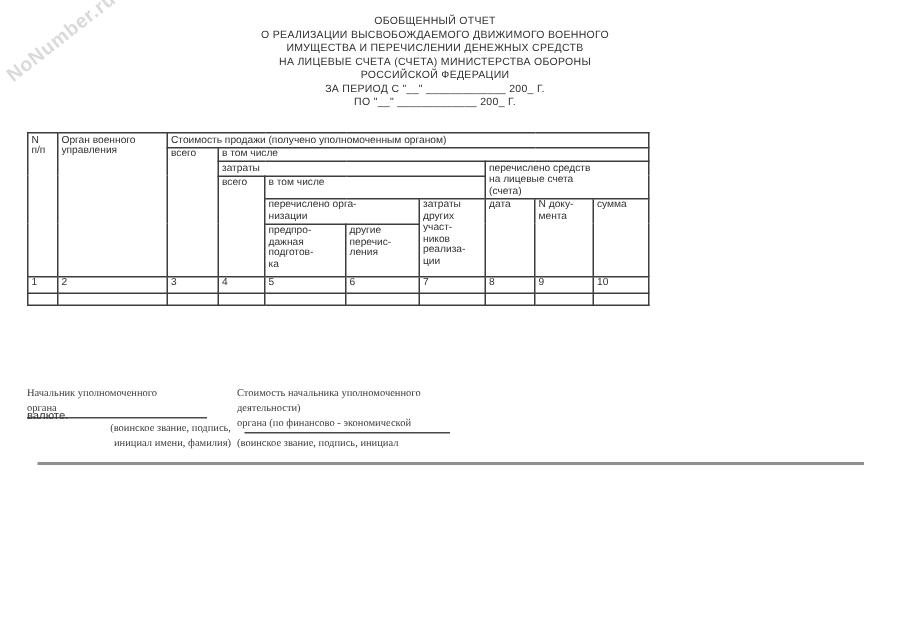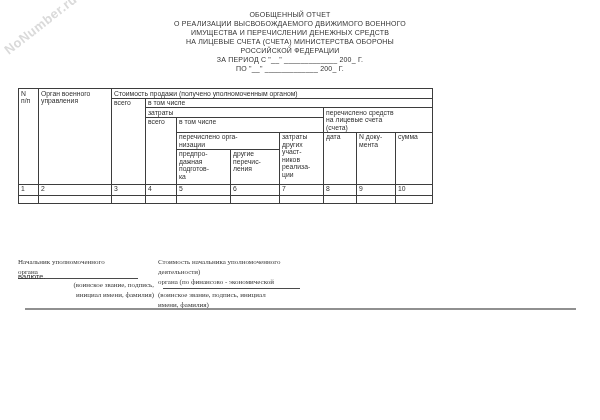--- a/index.html
+++ b/index.html
@@ -158,21 +158,20 @@
     <div class="hint">(воинское звание, подпись,</div>
     <div class="hint">инициал имени, фамилия)</div>
   </div>
 
   <div class="sig sig-right">
     <div>Стоимость начальника уполномоченного</div>
     <div>деятельности)</div>
     <div>органа (по финансово - экономической</div>
     <div class="sig-line"></div>
     <div class="hint">(воинское звание, подпись, инициал</div>
-    <div class="hint">имени, фамилия)</div>
   </div>
 
   <div class="note">
     <span class="note-l2">валюте.</span>
   </div>
 
   <div class="divider"></div>
 
 </div>
 

